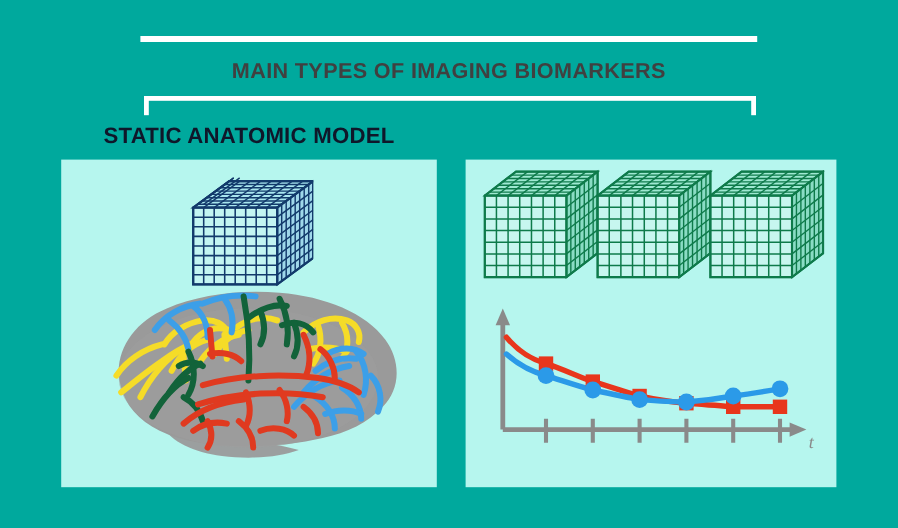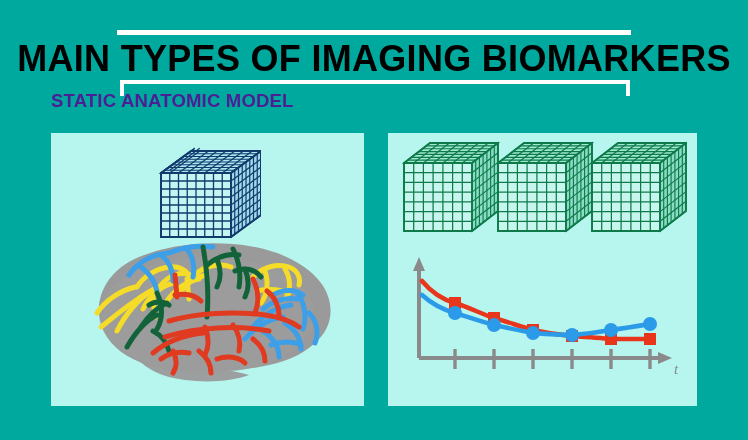--- a/index.html
+++ b/index.html
@@ -31,48 +31,48 @@
     width: 514px;
     height: 5px;
     background: #ffffff;
   }
   .main-title {
     position: absolute;
     left: 0;
     top: 42px;
     width: 748px;
     text-align: center;
-    color: #000000;
-    font-size: 36px;
+    color: #404040;
+    font-size: 18px;
     font-weight: bold;
     letter-spacing: 0.3px;
     line-height: 34px;
     white-space: nowrap;
   }
   .bracket {
     position: absolute;
     left: 120px;
     top: 80px;
     width: 510px;
     height: 16px;
     border-top: 4px solid #ffffff;
     border-left: 4px solid #ffffff;
     border-right: 4px solid #ffffff;
     box-sizing: border-box;
   }
 
   .col-title {
     position: absolute;
-    top: 90px;
-    color: #4c1d95;
+    top: 102px;
+    color: #0f172a;
     font-size: 18.5px;
     font-weight: bold;
     letter-spacing: 0.2px;
     white-space: nowrap;
-    text-align: left;
+    text-align: center;
   }
   .col-title.left  { left: 51px;  width: 313px; }
   .col-title.right { left: 388px; width: 309px; }
 
   
   .panel {
     position: absolute;
     top: 133px;
     height: 273px;
     background: #b6f6ee;

